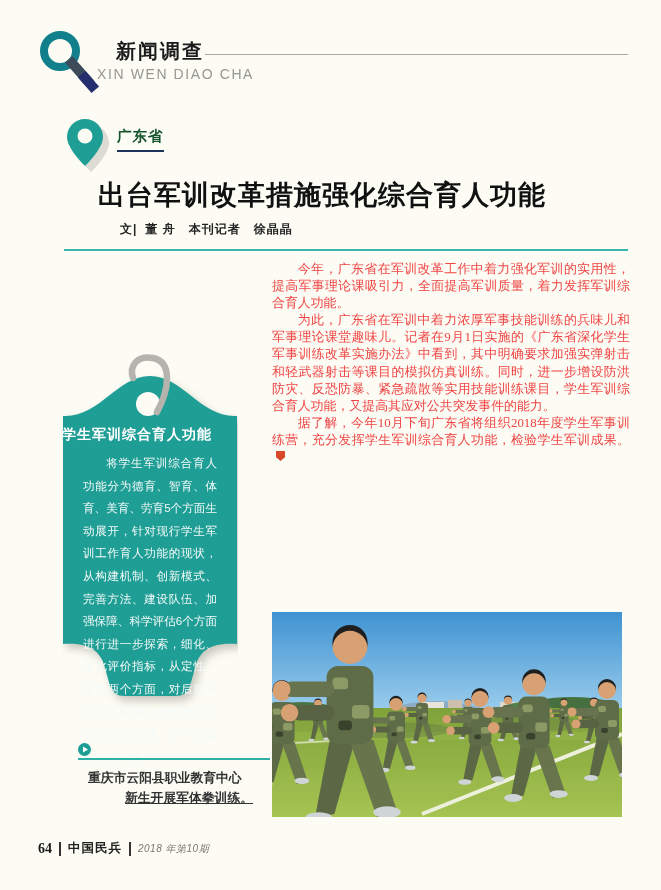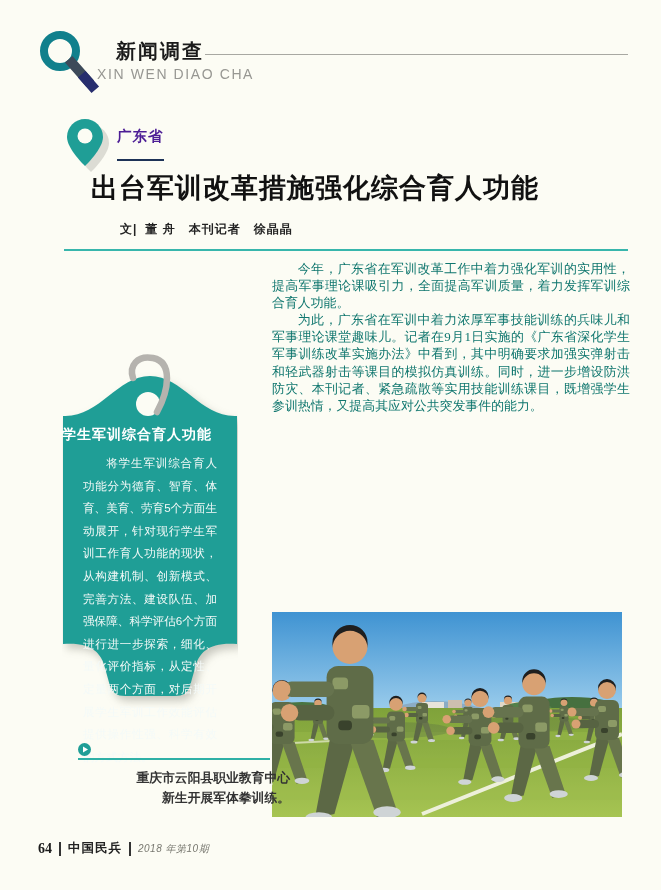--- a/index.html
+++ b/index.html
@@ -9,53 +9,53 @@
     font-family:"Liberation Sans",sans-serif;
     color:#222;
   }
   
   .hdr-icon{position:absolute;left:36px;top:28px;width:66px;height:66px;}
   .hdr-title{position:absolute;left:96px;top:38px;font-size:20px;font-weight:bold;color:#1b1b1b;letter-spacing:2px;margin-left:20px;}
   .hdr-sub{position:absolute;left:97px;top:66px;font-size:14px;color:#979792;letter-spacing:1.6px;}
   .hdr-line{position:absolute;left:205px;top:54px;width:423px;height:1px;background:#a8a8a2;}
   
   .pin-wrap{position:absolute;left:62px;top:116px;width:52px;height:58px;}
-  .region{position:absolute;left:117px;top:127px;font-size:14.5px;font-weight:bold;color:#4c1d95;
-          border-bottom:2px solid #1d3257;padding-bottom:13px;letter-spacing:1px;}
+  .region{position:absolute;left:117px;top:127px;font-size:14.5px;font-weight:bold;color:#14532d;
+          border-bottom:2px solid #1d3257;padding-bottom:4px;letter-spacing:1px;}
   .title{position:absolute;left:87px;top:166px;width:560px;
          font-family:"Liberation Serif",serif;font-weight:bold;font-size:27px;color:#111;letter-spacing:1px;}
   .byline{position:absolute;left:88px;top:221px;font-size:12px;font-weight:bold;color:#222;letter-spacing:1px;margin-left:32px;}
   .byline .sep{color:#222;margin-right:8px;}
   .rule-teal{position:absolute;left:64px;top:249px;width:564px;height:2px;background:#38b6ac;}
   
   .article{position:absolute;left:272px;top:261px;width:358px;}
   .article p{
     margin:0;text-indent:2em;text-align:justify;
     font-family:"Liberation Serif",serif;
-    font-size:12.9px;line-height:17.1px;color:#0f766e;
+    font-size:12.9px;line-height:17.1px;color:#ef4444;
   }
   .endmark{display:inline-block;width:9px;height:10px;background:#d8492c;margin-left:4px;
            clip-path:polygon(0 0,100% 0,100% 62%,50% 100%,0 62%);vertical-align:baseline;}
   
   .tag{position:absolute;left:62px;top:352px;width:176px;height:356px;}
   .tag svg{position:absolute;left:0;top:0;}
   .tag-shape{filter:drop-shadow(4px 5px 4px rgba(70,70,55,.28));}
   .tag-head{position:absolute;left:0;top:74px;width:176px;
             font-size:14px;font-weight:bold;color:#fff;letter-spacing:1px;}
   .tag-body{position:absolute;left:21px;top:100px;width:134px;
             font-size:11.6px;line-height:22.6px;color:#f4faf8;text-align:justify;text-indent:2em;}
   
   .photo{position:absolute;left:272px;top:612px;width:350px;height:205px;overflow:hidden;}
   
   .play-ico{position:absolute;left:78px;top:742px;width:13px;height:13px;}
   .cap-line{position:absolute;left:78px;top:758px;width:192px;height:2px;background:#2fb0a6;}
   .caption{position:absolute;left:88px;top:768px;width:202px;
            font-size:12.8px;line-height:20px;color:#333;font-weight:bold;}
-  .caption .r{text-align:right;}
-  .caption .l{text-align:right;}
+  .caption .r{}
+  .caption .l{text-align:center;text-decoration:underline;}
   
   .footer{position:absolute;left:38px;top:840px;display:flex;align-items:center;}
   .pageno{font-family:"Liberation Serif",serif;font-size:14px;font-weight:bold;color:#1b1b1b;}
   .fbar{width:2px;height:14px;background:#333;margin:0 7px;}
   .mag{font-size:12.5px;font-weight:bold;color:#222;letter-spacing:1px;}
   .issue{font-size:10px;color:#77776f;letter-spacing:.5px;font-style:italic;}
 </style>
 </head>
 <body>
 
@@ -71,29 +71,30 @@
 <div class="hdr-line"></div>
 
 <div class="pin-wrap">
   <svg width="52" height="58" viewBox="0 0 52 58">
     <path d="M29 9 C19 9 11 17 11 27 C11 39 29 56 29 56 C29 56 47 39 47 27 C47 17 39 9 29 9 Z" fill="#dcdcd4"></path>
     <path d="M23 3 C13 3 5 11 5 21 C5 33 23 50 23 50 C23 50 41 33 41 21 C41 11 33 3 23 3 Z" fill="#1f9e96"></path>
     <circle cx="23" cy="20" r="7.5" fill="#fcfcf4"></circle>
   </svg>
 </div>
 <div class="region">广东省</div>
-<h1 class="title" style="margin:4px;font-family:Liberation Mono, monospace;">出台军训改革措施强化综合育人功能</h1>
+<h1 class="title" style="margin:11px;font-family:Liberation Mono, monospace;">出台军训改革措施强化综合育人功能</h1>
 <div class="byline">
   <span class="sep">文|</span><span>董 舟　本刊记者　徐晶晶</span>
 </div>
 <div class="rule-teal"></div>
 
 <div class="article">
   <p>今年，广东省在军训改革工作中着力强化军训的实用性，提高军事理论课吸引力，全面提高军训质量，着力发挥军训综合育人功能。</p>
-  <p>为此，广东省在军训中着力浓厚军事技能训练的兵味儿和军事理论课堂趣味儿。记者在9月1日实施的《广东省深化学生军事训练改革实施办法》中看到，其中明确要求加强实弹射击和轻武器射击等课目的模拟仿真训练。同时，进一步增设防洪防灾、本刊记者、紧急疏散等实用技能训练课目，既增强学生参训热情，又提高其应对公共突发事件的能力。</p>
+  <p>为此，广东省在军训中着力浓厚军事技能训练的兵味儿和军事理论课堂趣味儿。记者在9月1日实施的《广东省深化学生军事训练改革实施办法》中看到，其中明确要求加强实弹射击和轻武器射击等课目的模拟仿真训练。同时，进一步增设防洪防灾、反恐防暴、紧急疏散等实用技能训练课目，学生军训综合育人功能，又提高其应对公共突发事件的能力。</p>
+  <p><span>据了解，今年10月下旬广东省将组织2018年度学生军事训练营，充分发挥学生军训综合育人功能，检验学生军训成果。</span><span class="endmark"></span></p>
 </div>
 
 <div class="tag">
   <svg width="176" height="356" viewBox="0 0 176 356">
     <path class="tag-shape" fill="#1f9e96" d="M1 64 C37 66 55 24 88 24 C121 24 139 66 175 64
          L175 292 C147 290 137 300 133 316 L128 334
          Q125 344 113 344 L63 344 Q51 344 48 334 L43 316
          C39 300 29 290 1 292 Z"></path>
     <circle cx="86" cy="52" r="12" fill="#fcfcf4"></circle>
     <path d="M95 60 C107 38 111 10 91 6 C75 3 67 14 71 26" fill="none" stroke="#b5b3ae" stroke-width="6.5" stroke-linecap="round"></path>

